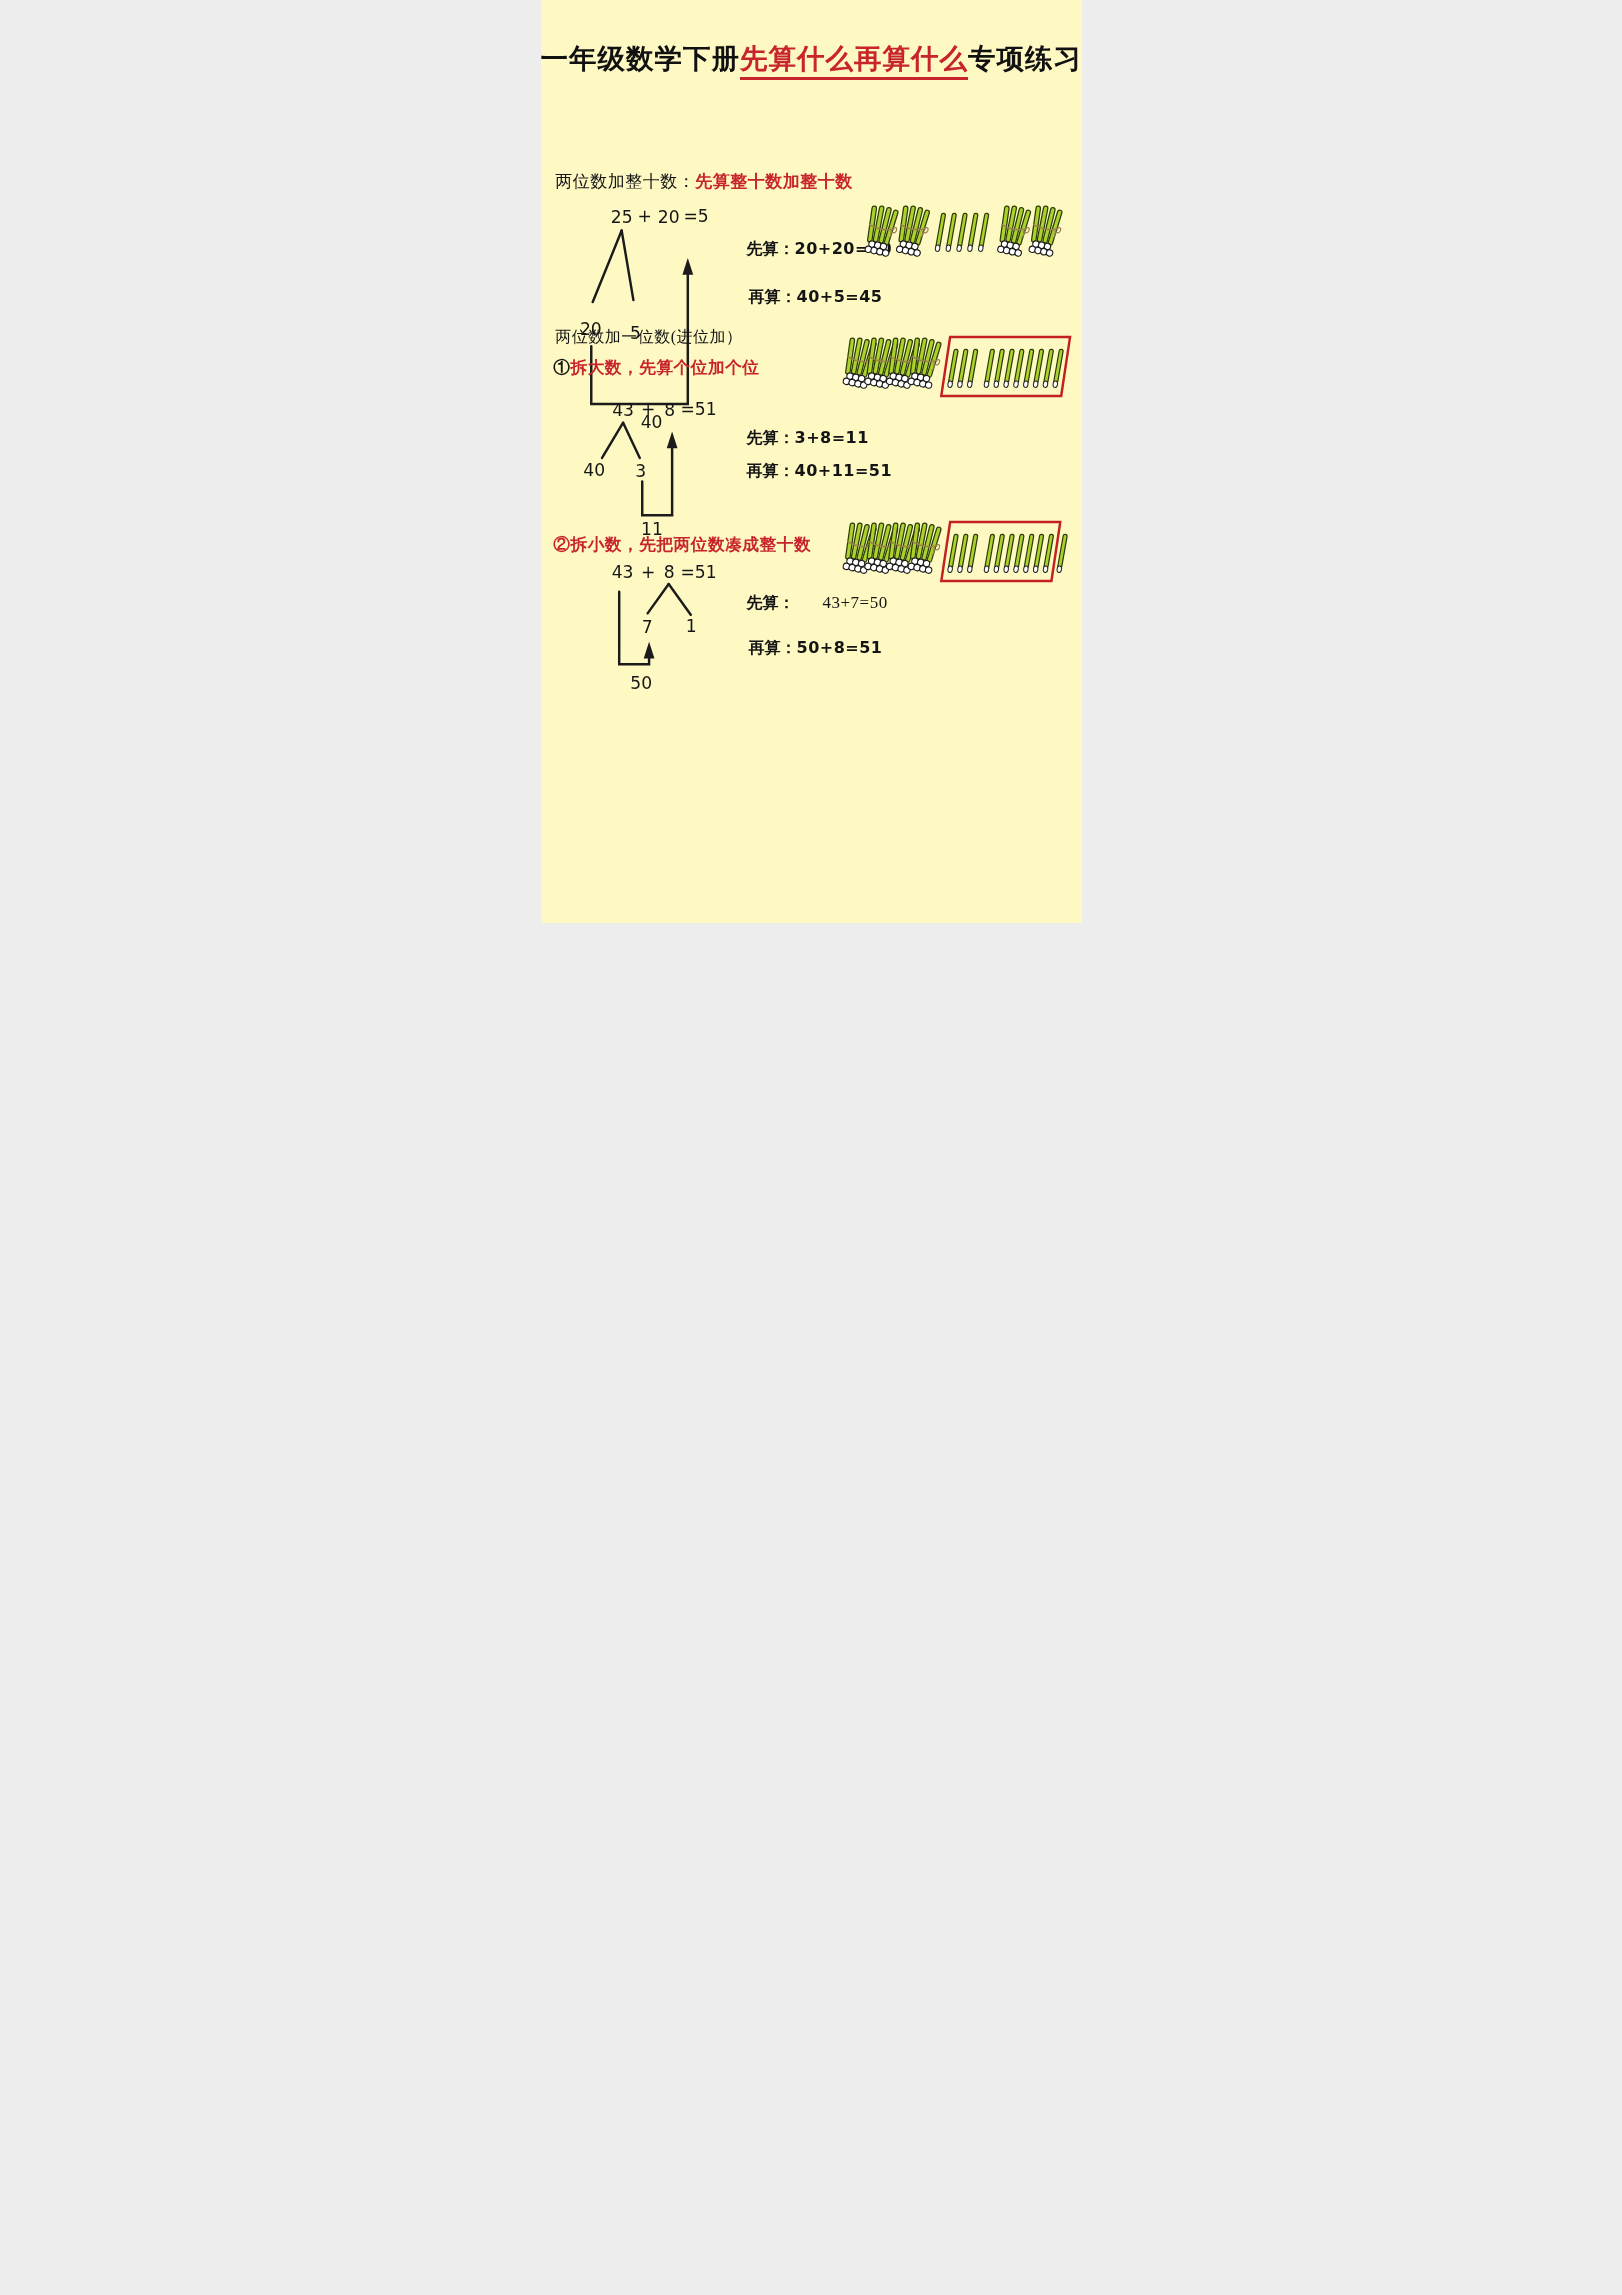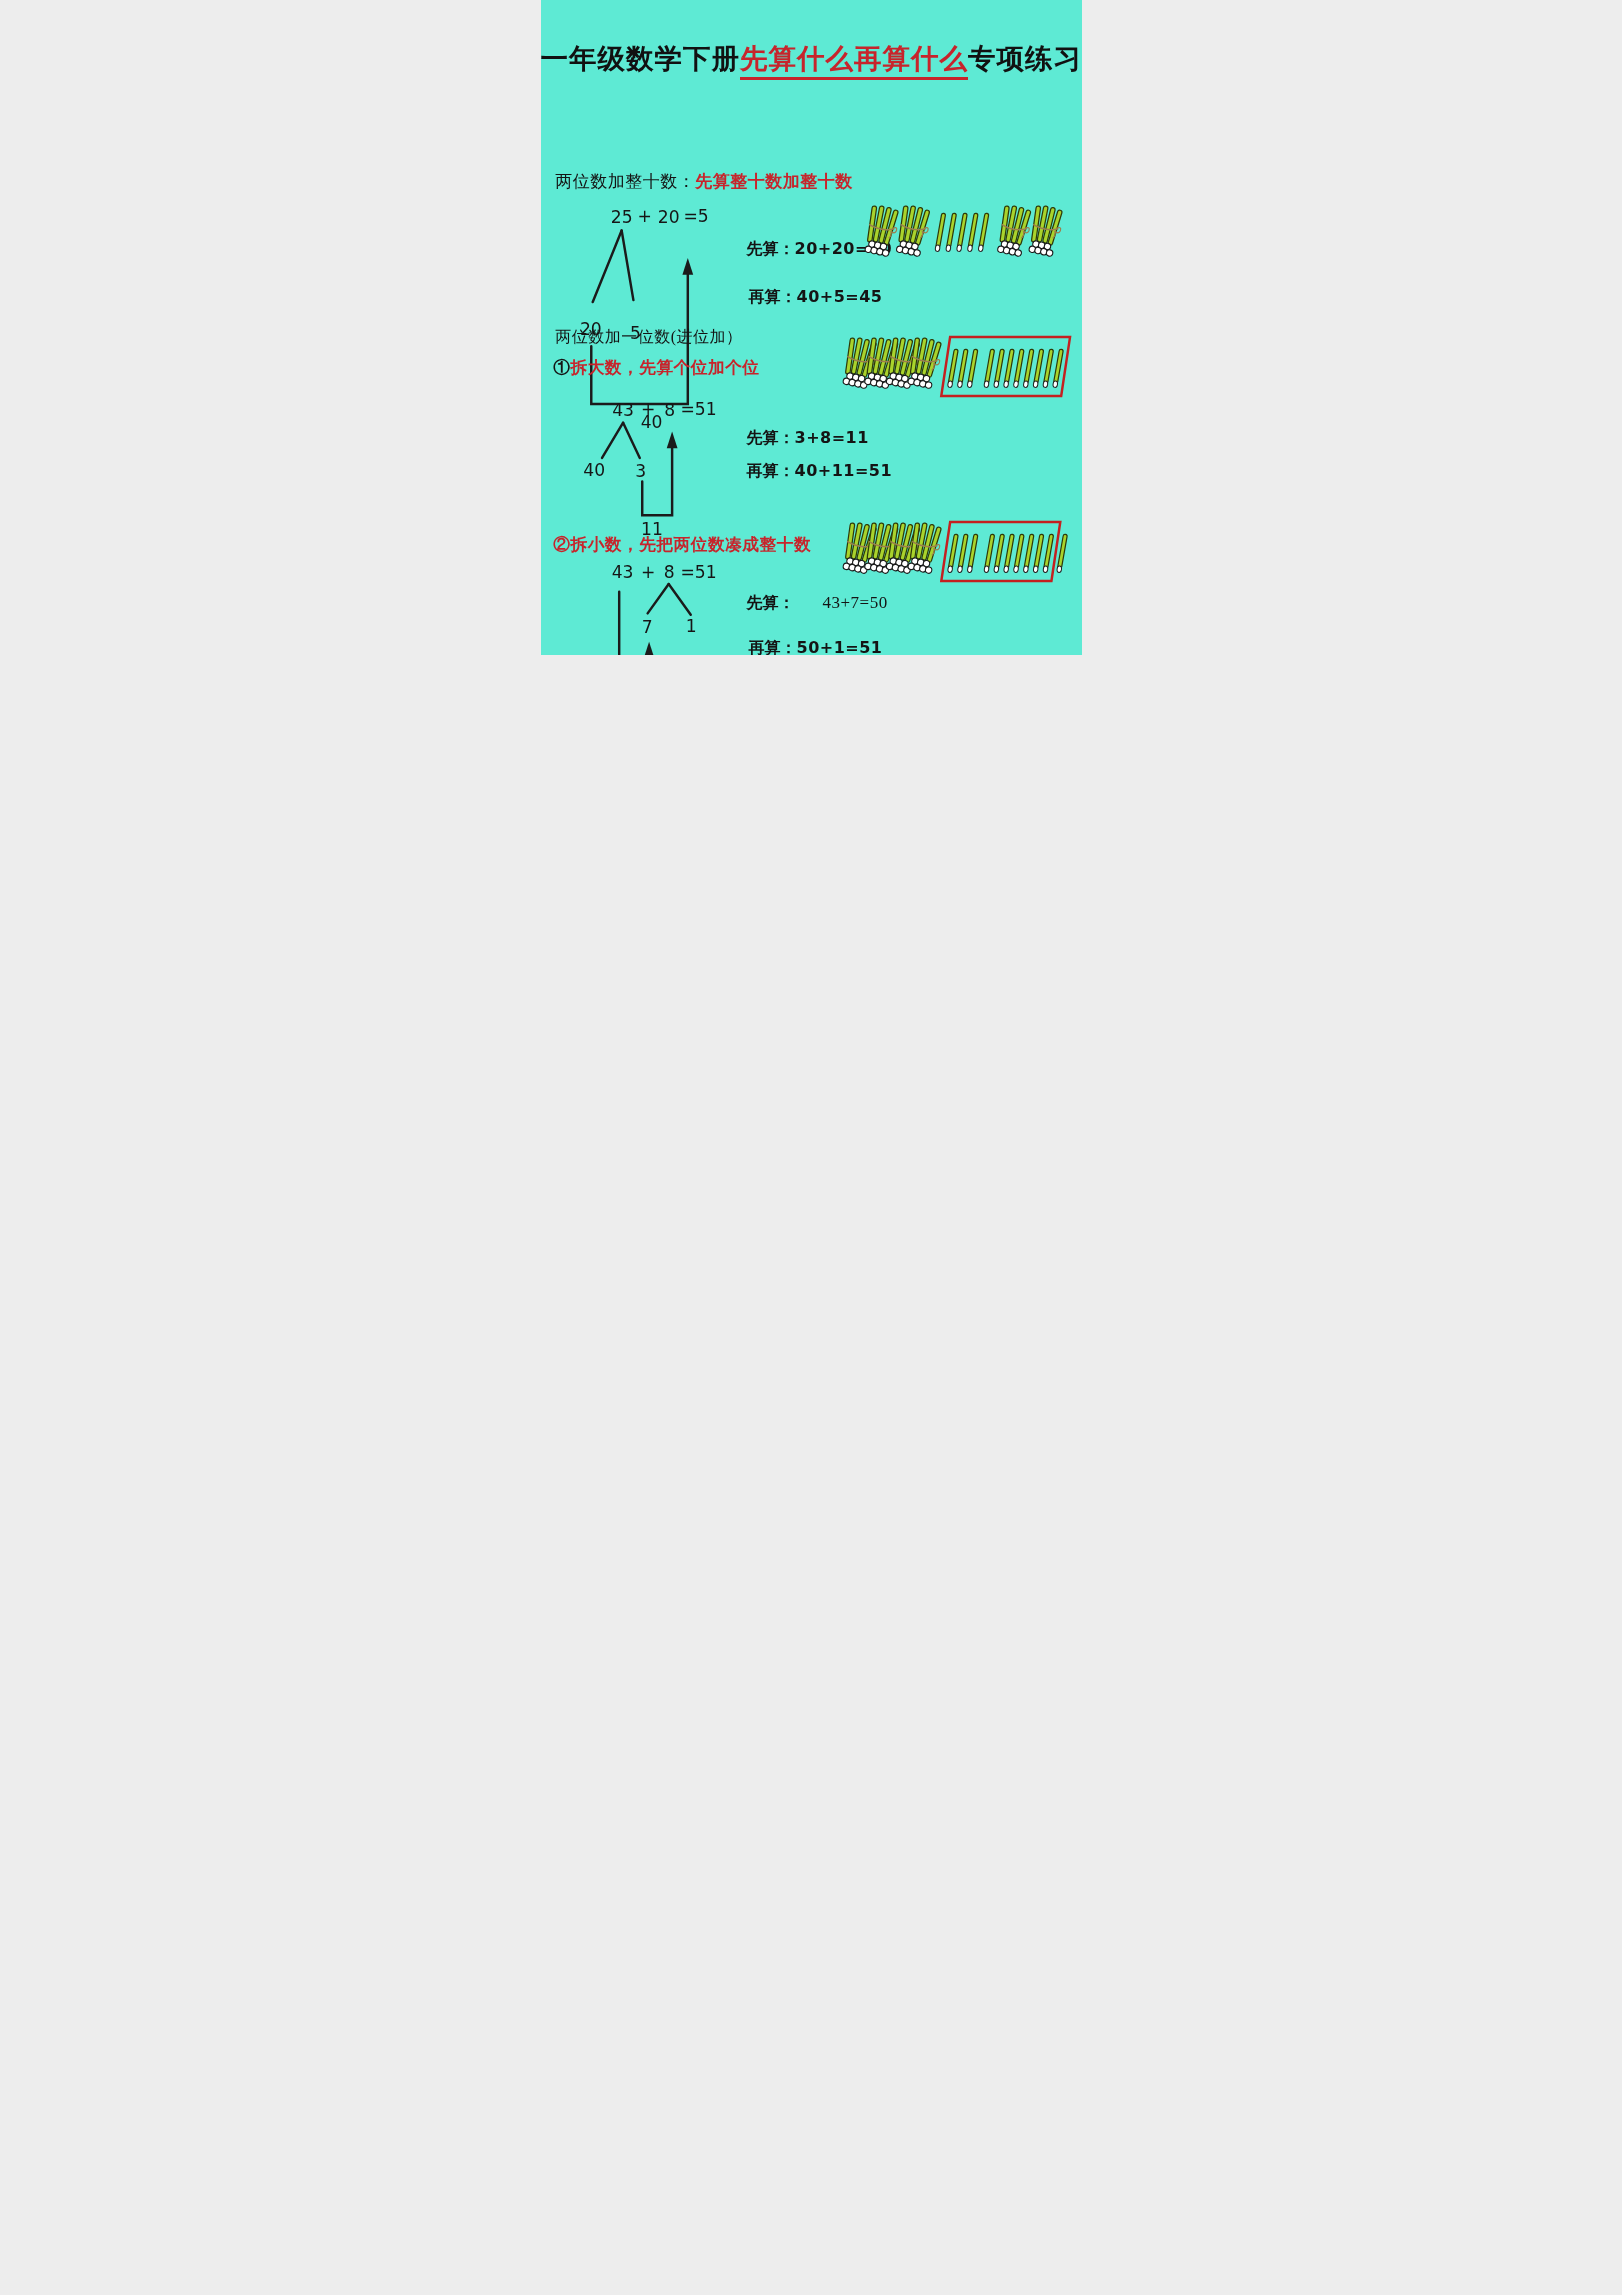--- a/index.html
+++ b/index.html
@@ -1,18 +1,18 @@
 <!DOCTYPE html>
 <html style="font-size:7.9px"><head>
 <meta charset="utf-8">
 <style>
   html,body{margin:0;padding:0;background:#ededed;}
   .page{
-    position:relative;width:541px;height:655px;margin:0 auto;
-    background:#5eead4;overflow:hidden;
+    position:relative;width:541px;height:923px;margin:0 auto;
+    background:#fef9c3;overflow:hidden;
     font-family:"DejaVu Sans","Liberation Sans",sans-serif;color:#161616;
   }
   
   .title1{
     position:absolute;top:41px;left:0;width:100%;text-align:center;
     font-size:27.5px;font-weight:bold;color:#111;letter-spacing:1px;white-space:nowrap;
   }
   .title1 .hl{color:#c7242b;border-bottom:3.9px solid #c7242b;padding-bottom:2.5px;}
   .title2{
     position:absolute;top:92px;left:0;width:100%;text-align:center;
@@ -310,21 +310,21 @@
     <line class="ln" x1="181" y1="40" x2="138" y2="100"></line>
     <line class="ln" x1="181" y1="40" x2="226" y2="103"></line>
     <text x="137" y="141">7</text>
     <text x="227" y="139">1</text>
     <polyline class="ln" points="80,56 80,204 141,204 141,186"></polyline>
     <polygon class="ah" points="141,158 130,192 152,192"></polygon>
     <text x="125" y="255">50</text>
   </svg>
 
   <div class="step" id="s3-first"><span class="lbl">先算：</span><span class="val val-serif">43+7=50</span></div>
-  <div class="step" id="s3-second"><span class="lbl">再算：</span><span class="val">50+1=51</span></div>
+  <div class="step" id="s3-second"><span class="lbl">再算：</span><span class="val">50+8=51</span></div>
 
   <svg class="fig" id="fig-row3" width="236" height="69" viewBox="0 0 480 140">
       <g transform="rotate(12 29 96)">
         <rect x="6" y="9" width="9" height="74" rx="4.5" fill="#a9d32c" stroke="#2e3a08" stroke-width="2.5" transform="rotate(-4 10.5 86)"></rect>
         <rect x="17" y="6" width="9" height="74" rx="4.5" fill="#a9d32c" stroke="#2e3a08" stroke-width="2.5" transform="rotate(-1 21.5 86)"></rect>
         <rect x="28" y="6" width="9" height="74" rx="4.5" fill="#a9d32c" stroke="#2e3a08" stroke-width="2.5" transform="rotate(2 32.5 86)"></rect>
         <rect x="39" y="8" width="9" height="74" rx="4.5" fill="#a9d32c" stroke="#2e3a08" stroke-width="2.5" transform="rotate(5 43.5 86)"></rect>
         <path d="M 2 48 Q 28 58 54 46" fill="none" stroke="#9c7f4e" stroke-width="3"></path>
         <path d="M 50 46 q 10 -7 9 3 q -2 9 -11 3 q 5 9 -1 15" fill="none" stroke="#9c7f4e" stroke-width="2.5"></path>
         <circle cx="16" cy="86" r="6.5" fill="#ffffff" stroke="#1a1a1a" stroke-width="2.2"></circle>

